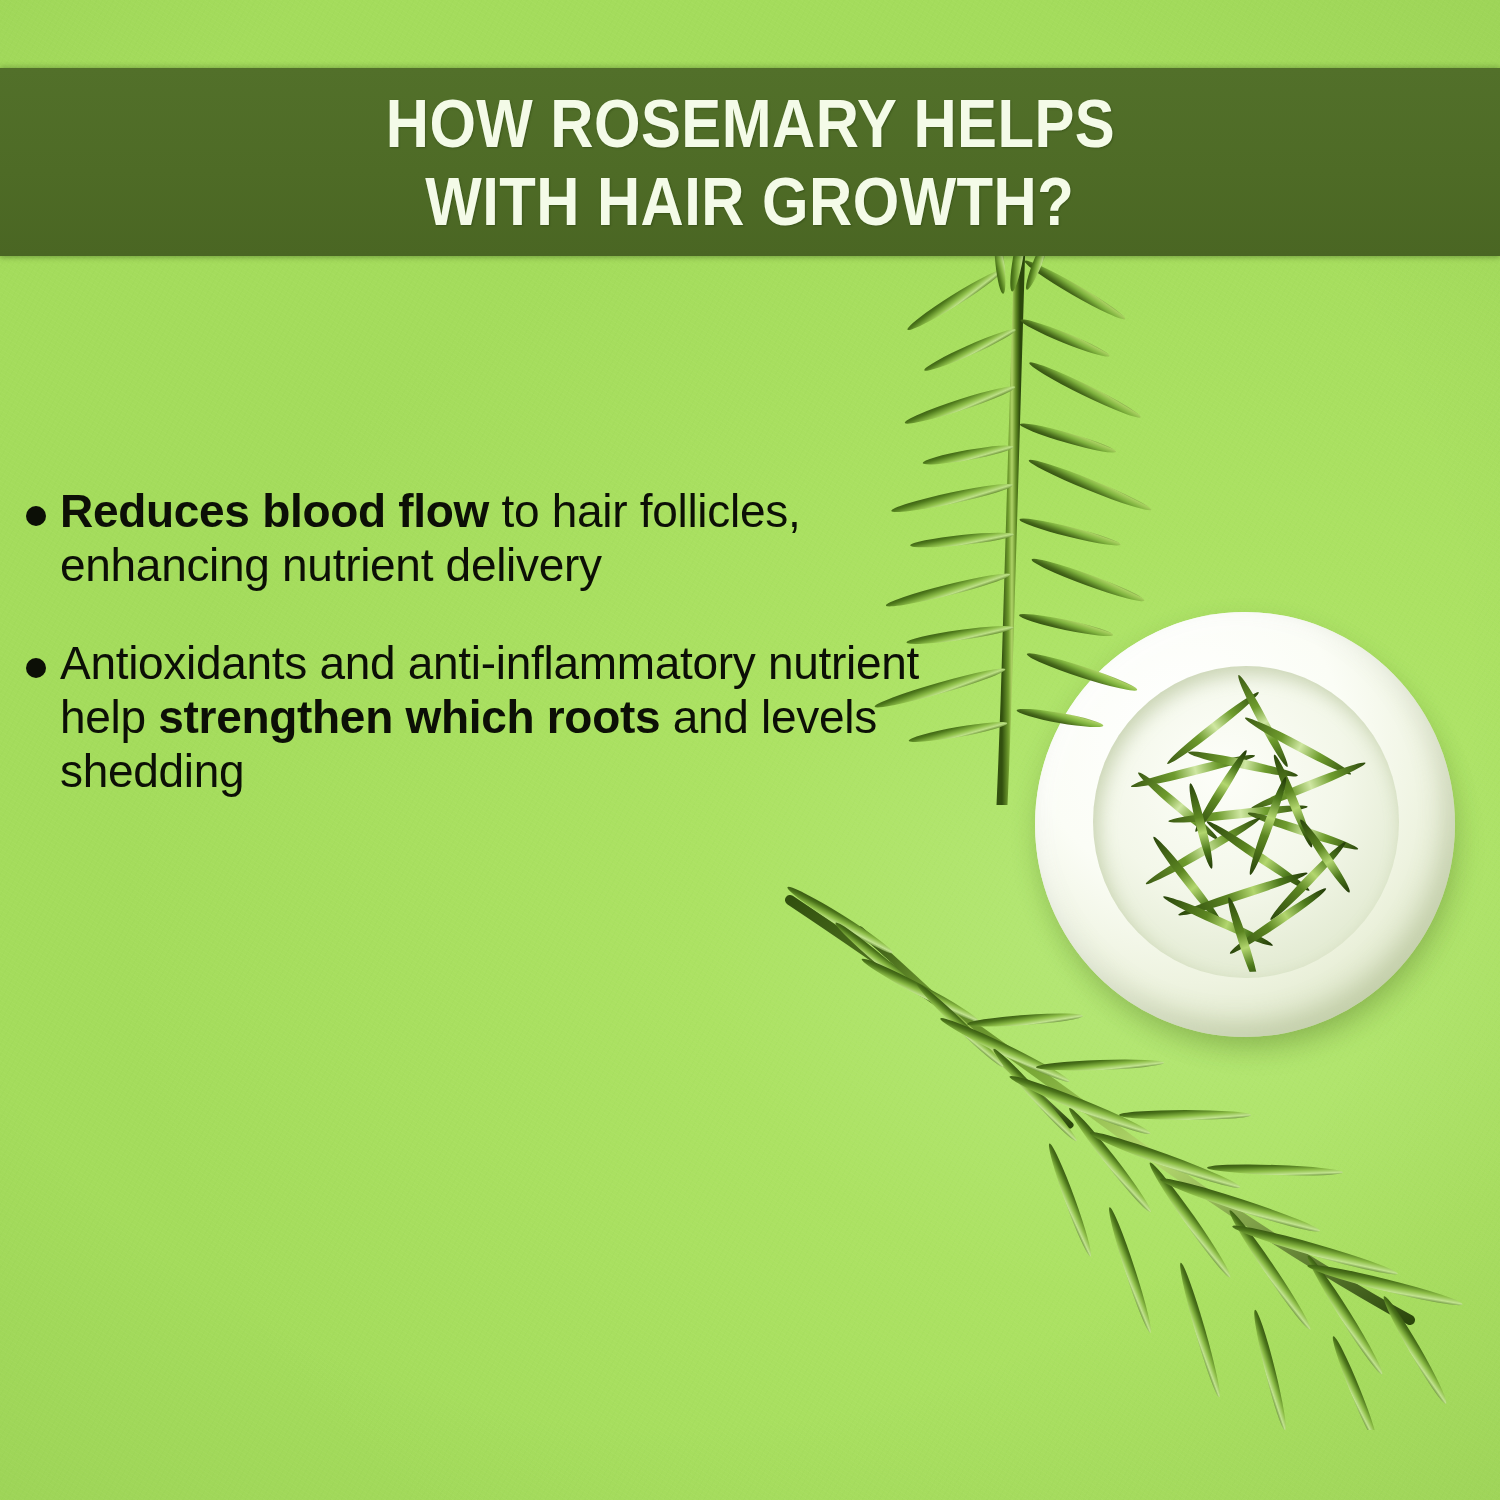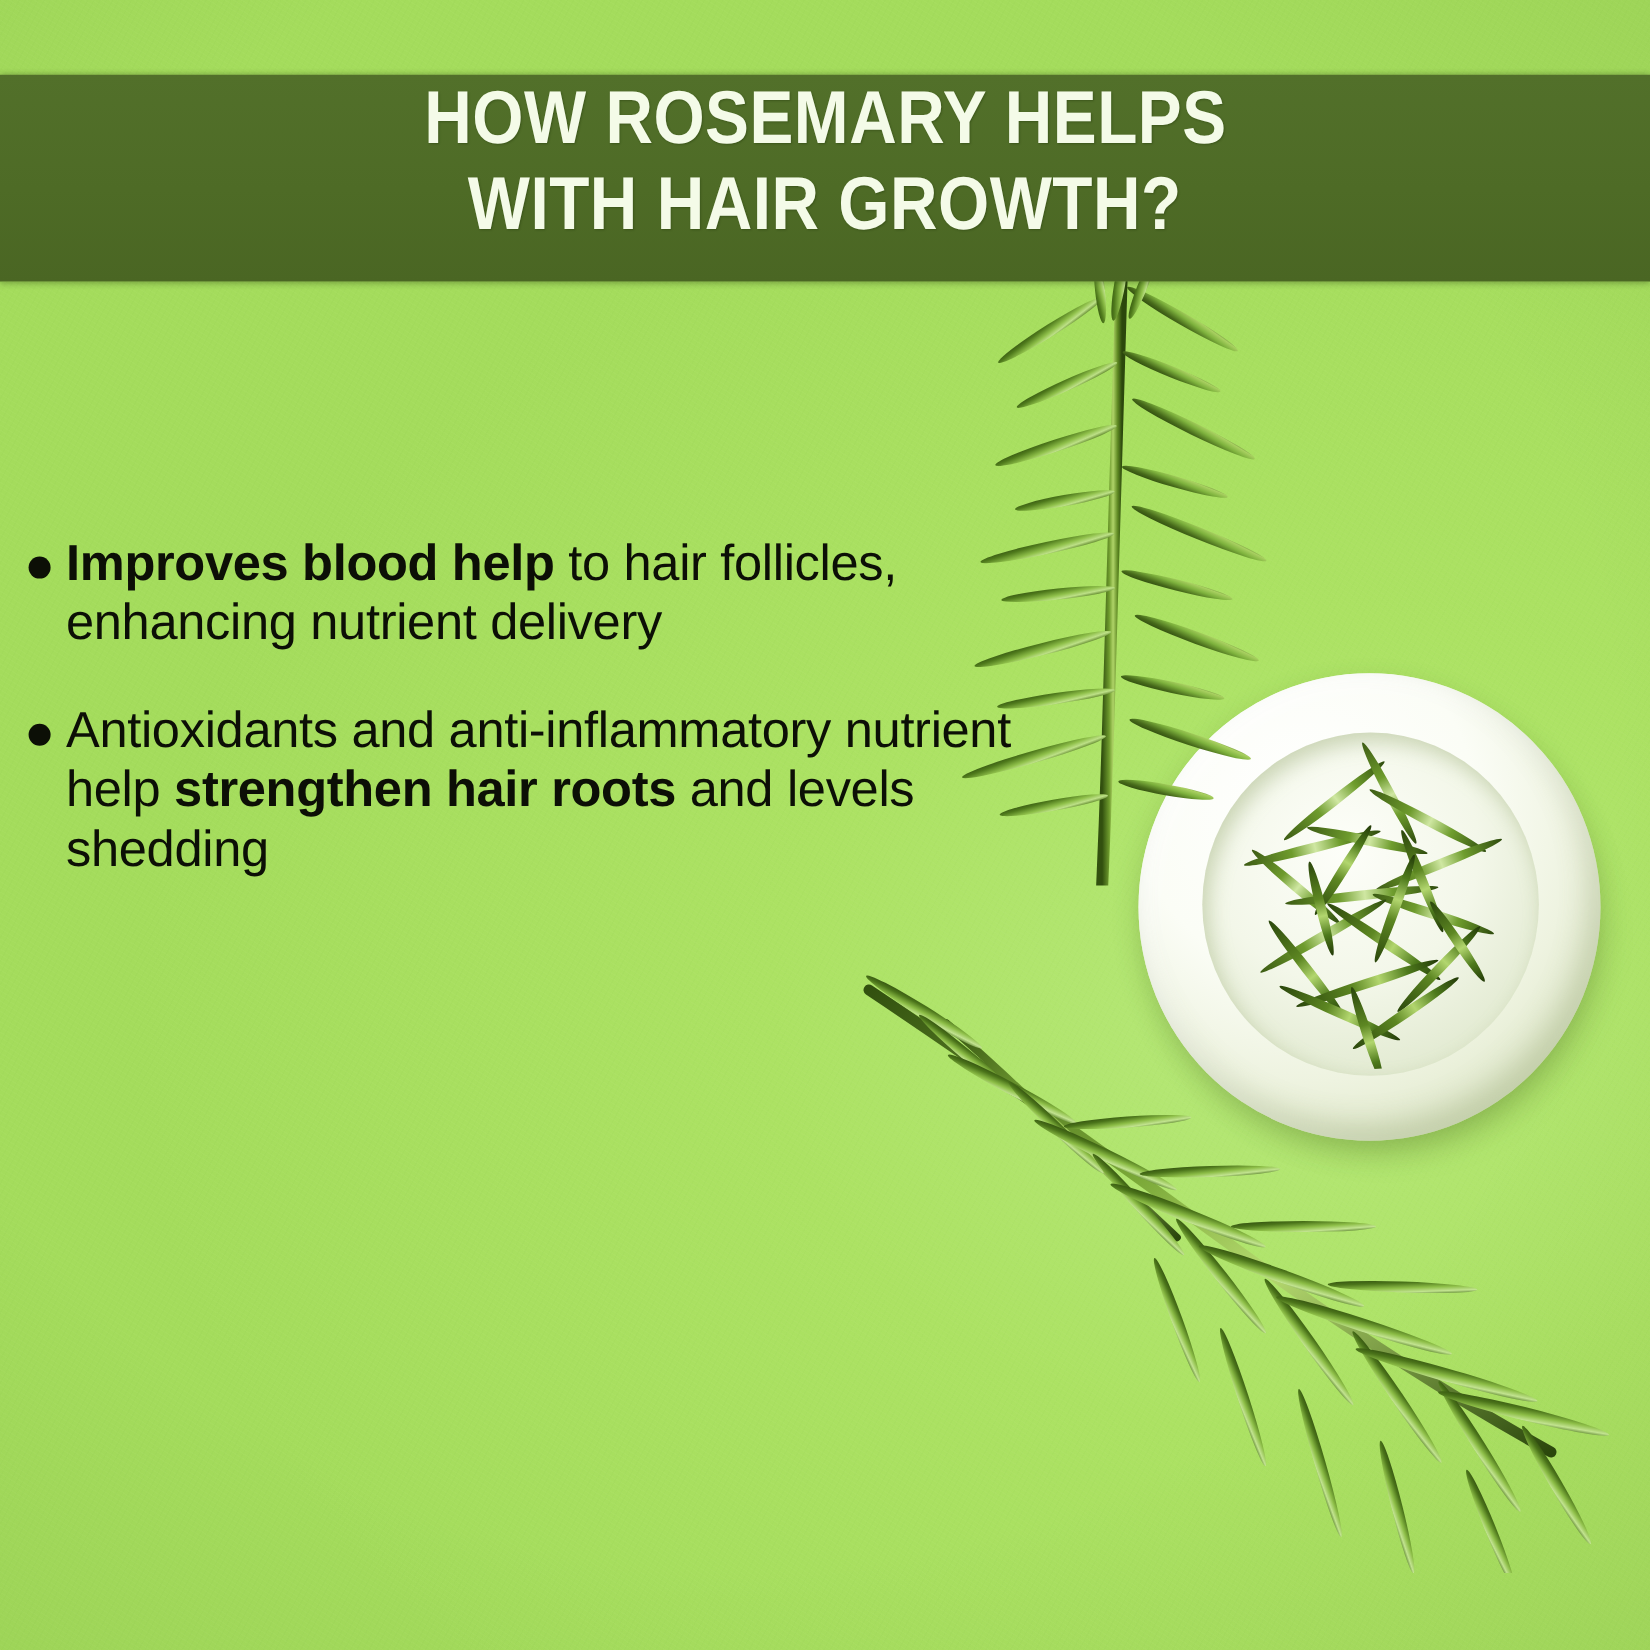--- a/index.html
+++ b/index.html
@@ -49,21 +49,21 @@
     position: absolute;
     left: 0;
     top: 68px;
     width: 1500px;
     height: 188px;
     background: linear-gradient(180deg, #52702a 0%, #4e6b26 55%, #4a6623 100%);
     z-index: 6;
     display: flex;
     flex-direction: column;
     align-items: center;
-    justify-content: flex-start;
+    justify-content: center;
     box-shadow: 0 2px 5px rgba(30,50,10,.28), 0 -2px 5px rgba(30,50,10,.18);
   }
   .title-line {
     color: #f4fbe8;
     font-weight: 700;
     font-size: 68px;
     line-height: 78px;
     letter-spacing: 0.5px;
     transform: scaleX(.88);
     transform-origin: center;
@@ -334,24 +334,24 @@
 
   <div class="title-band">
     <div class="title-line">HOW ROSEMARY HELPS</div>
     <div class="title-line">WITH HAIR GROWTH?</div>
   </div>
 
   <div class="bullets">
 
     <div class="bullet-row">
       <span class="bullet-dot"></span>
-      <div class="bullet-text"><b>Improves blood help</b><span> to hair follicles, enhancing nutrient delivery</span></div>
+      <div class="bullet-text"><b>Reduces blood flow</b><span> to hair follicles, enhancing nutrient delivery</span></div>
     </div>
 
 
     <div class="bullet-row">
       <span class="bullet-dot"></span>
-      <div class="bullet-text"><span>Antioxidants and anti-inflammatory nutrient help </span><b>strengthen hair roots</b><span> and levels shedding</span></div>
+      <div class="bullet-text"><span>Antioxidants and anti-inflammatory nutrient help </span><b>strengthen which roots</b><span> and levels shedding</span></div>
     </div>
 
   </div>
 
 </div>
 
 </body></html>

